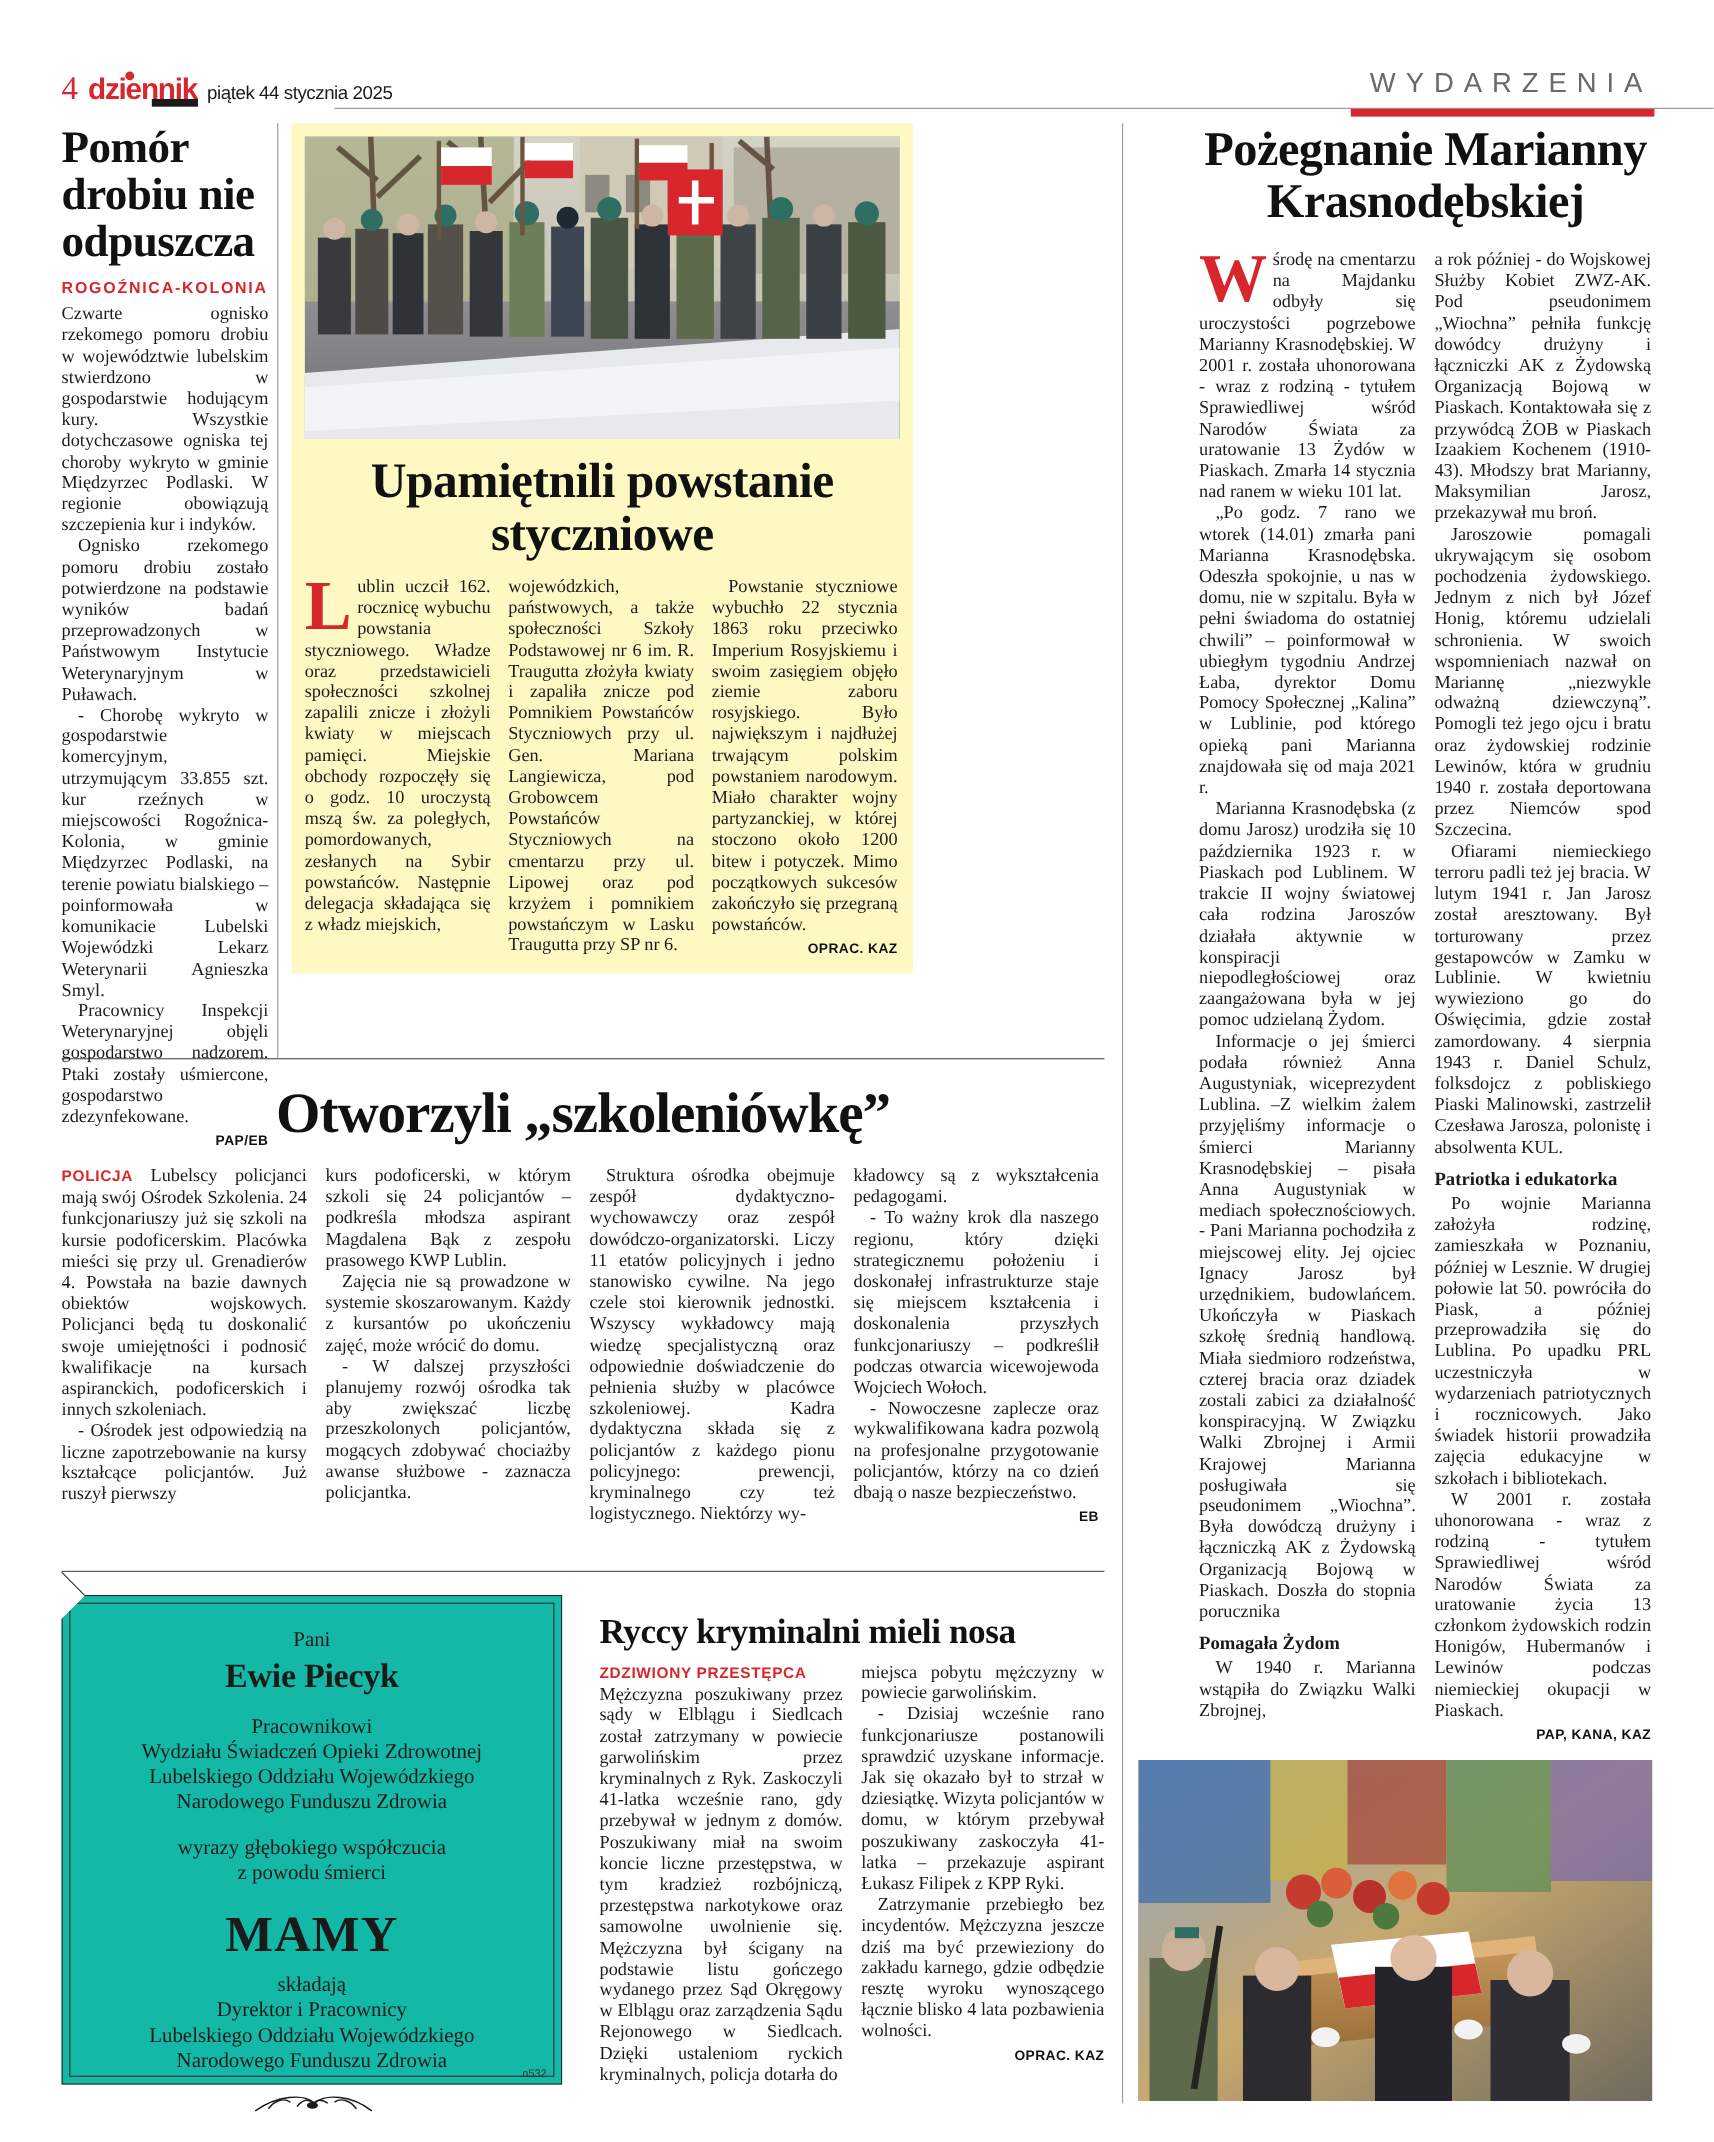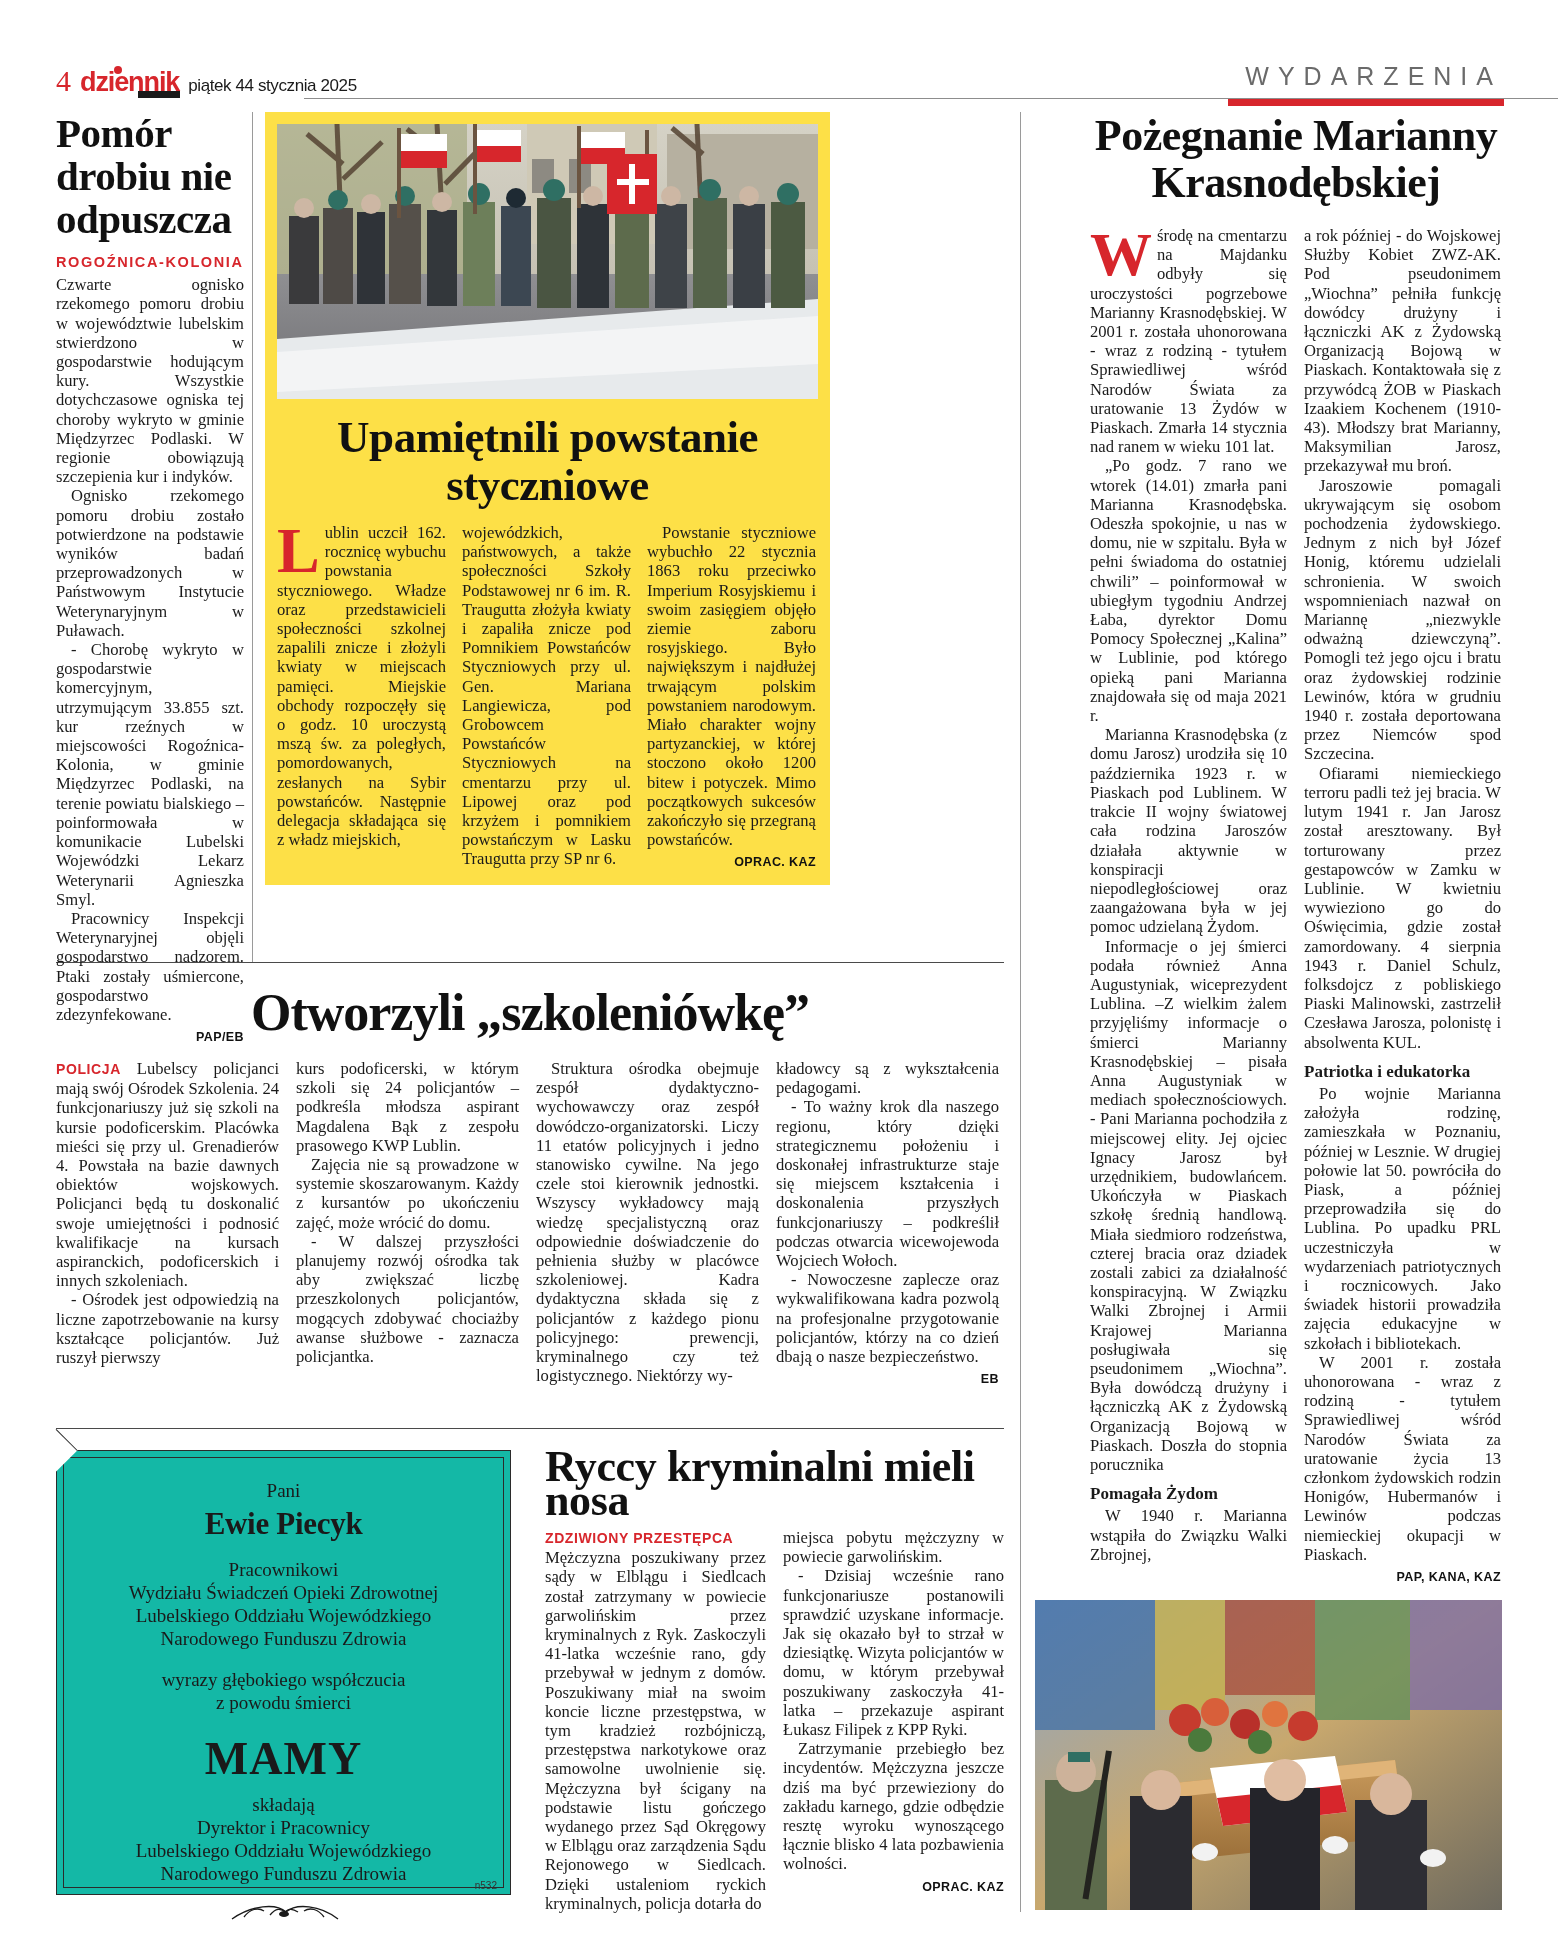--- a/index.html
+++ b/index.html
@@ -82,21 +82,21 @@
   
   #art-pomor{position:absolute;left:56px;top:112px;width:188px;}
   #art-pomor h1{
     font-size:41px;line-height:43px;margin:0 0 12px 0;letter-spacing:-0.5px;
   }
   #art-pomor .kicker{display:block;margin-bottom:3px;}
 
   
   #art-powstanie{
     position:absolute;left:265px;top:112px;width:565px;
-    background:#fde047;padding:12px 12px 12px 12px;box-sizing:border-box;
+    background:#fef9c3;padding:12px 12px 12px 12px;box-sizing:border-box;
   }
   #photo-marsz{
     width:541px;height:275px;position:relative;overflow:hidden;
     background:linear-gradient(#b9c3cc,#cfd5d9);
   }
   #art-powstanie h1{
     font-size:45px;line-height:48px;margin:14px 0 14px 0;text-align:center;letter-spacing:-0.5px;
   }
   .cols3{display:flex;gap:16px;}
   .cols3 > div{width:169px;}
@@ -129,21 +129,21 @@
   #art-szkola{position:absolute;left:56px;top:985px;width:948px;}
   #art-szkola h1{
     font-size:52px;line-height:56px;margin:0 0 18px 0;text-align:center;letter-spacing:-1px;
   }
   .cols4{display:flex;gap:17px;}
   .cols4 > div{width:223px;}
 
   
   #art-ryccy{position:absolute;left:545px;top:1450px;width:459px;}
   #art-ryccy h1{
-    font-size:44px;line-height:34px;margin:0 0 10px 0;letter-spacing:-0.4px;
+    font-size:32px;line-height:34px;margin:16px 0 10px 0;letter-spacing:-0.4px;
   }
   #art-ryccy .cols2r{display:flex;gap:17px;}
   #art-ryccy .cols2r > div{width:221px;}
 
   
   #obit{
     position:absolute;left:56px;top:1450px;width:455px;height:445px;
     box-sizing:border-box;background:#14b8a6;
   }
   #obit .frame-outer{

